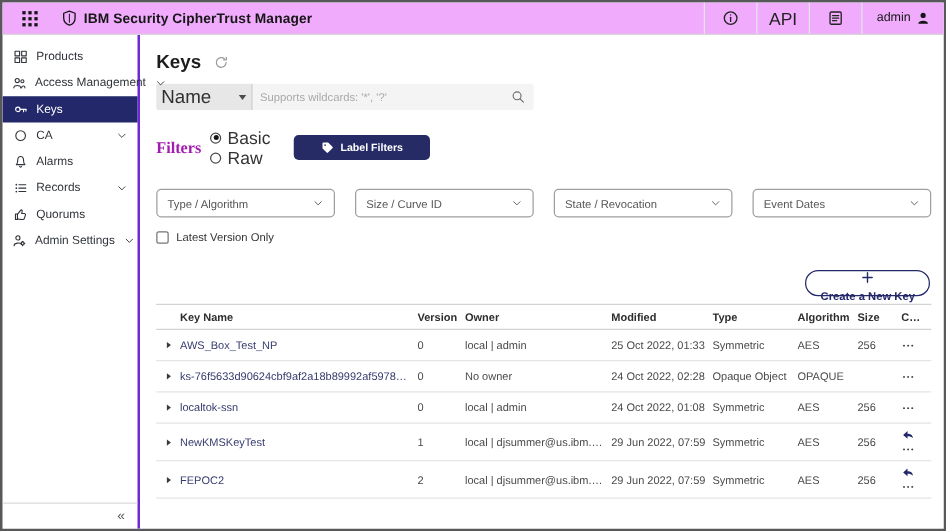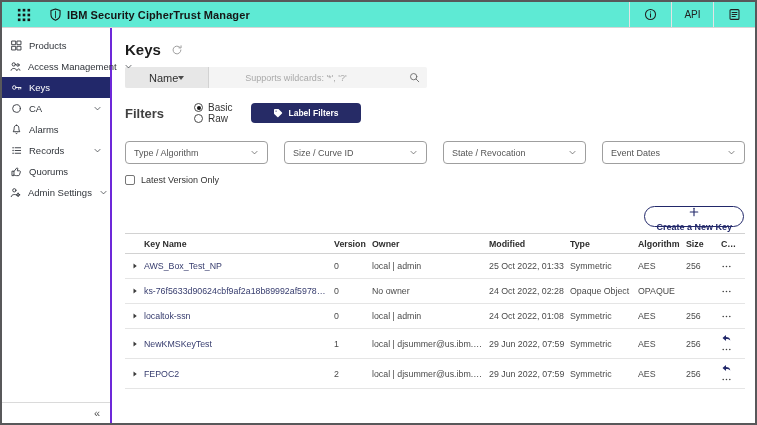--- a/index.html
+++ b/index.html
@@ -1,30 +1,30 @@
 <!DOCTYPE html>
 <html><head>
 <meta charset="utf-8">
 <style>
   * { margin:0; padding:0; box-sizing:border-box; }
   html,body { background:#e8e8e8; }
   body { font-family:"Liberation Sans", sans-serif; }
   .window { width:757px; height:425px; background:#fff; border:2px solid #58585a; overflow:hidden; display:flex; flex-direction:column; position:relative; }
 
   
-  .hdr { height:26px; min-height:26px; border-bottom:1px solid #d6d6d6; display:flex; align-items:stretch; justify-content:space-between; background:#5eead4; }
+  .hdr { height:26px; min-height:26px; border-bottom:1px solid #d6d6d6; display:flex; align-items:stretch; justify-content:space-between; background:#f0abfc; }
   .hdr-left { display:flex; align-items:center; padding-left:9px; }
   .appswitch { width:26px; display:flex; align-items:center; justify-content:flex-start; cursor:pointer; color:#161616; }
   .brand { display:flex; align-items:center; gap:5px; margin-left:12px; color:#161616; }
   .brand svg { display:block; }
   .brand-txt { font-size:11px; letter-spacing:.1px; }
   .brand-bold { font-weight:700; }
   .brand-prod { font-weight:700; margin-left:3px; }
   .hdr-right { display:flex; align-items:stretch; }
-  .hdr-item { display:flex; align-items:center; justify-content:center; min-width:42px; border-left:1px solid #e4e4e4; color:#222; cursor:pointer; font-size:10px; }
+  .hdr-item { display:flex; align-items:center; justify-content:center; min-width:42px; border-left:1px solid #e4e4e4; color:#222; cursor:pointer; font-size:14px; }
   .hdr-item.account { min-width:66px; gap:4px; font-size:10px; color:#161616; }
   .icon { display:inline-flex; align-items:center; justify-content:center; }
 
   
   .bodywrap { flex:1; display:flex; min-height:0; }
   .sidebar { width:110px; min-width:110px; border-right:2px solid #6d28d9; padding-top:7px; position:relative; }
   .side-item { height:21px; display:flex; align-items:center; padding:0 7px 0 8px; gap:7px; font-size:9.5px; color:#30343a; cursor:pointer; }
   .side-item .icon { width:12px; color:#30343a; }
   .side-item .lbl { flex:1; white-space:nowrap; }
   .side-item .chev { color:#30343a; }
@@ -32,32 +32,32 @@
   .side-item.active .icon, .side-item.active .chev { color:#fff; }
   .side-collapse { position:absolute; bottom:0; left:0; width:100%; height:21px; border-top:1px solid #dadada; display:flex; align-items:center; justify-content:flex-end; padding-right:10px; font-size:11px; color:#555; cursor:pointer; }
 
   
   .main { flex:1; padding:11px 10px 0 13px; overflow:hidden; }
   .title-row { display:flex; align-items:center; gap:10px; margin-top:2px; }
   .page-title { font-size:15px; font-weight:700; color:#1c1c1c; }
   .refresh { color:#9a9a9a; cursor:pointer; }
 
   .search-bar { margin-top:9px; width:302px; height:21px; background:#f4f4f4; border-radius:2px; display:flex; align-items:center; overflow:hidden; }
-  .name-sel { background:#e7e7e7; border-right:1px solid #d2d2d2; height:100%; padding:0 24px; display:flex; align-items:center; gap:0; font-size:11px; color:#303030; cursor:pointer; white-space:nowrap; }
+  .name-sel { background:#e7e7e7; border-right:1px solid #d2d2d2; height:100%; padding:0 4px; display:flex; align-items:center; gap:22px; font-size:15px; color:#303030; cursor:pointer; white-space:nowrap; }
   .name-sel .tri { width:0; height:0; border-left:3px solid transparent; border-right:3px solid transparent; border-top:4px solid #4c4c4c; }
-  .search-bar input { flex:1; border:none; outline:none; background:transparent; font-size:9px; color:#5a5a5a; padding:0 6px; font-family:"Liberation Sans",sans-serif;margin-left:30px; }
+  .search-bar input { flex:1; border:none; outline:none; background:transparent; font-size:9px; color:#5a5a5a; padding:0 6px; font-family:"Liberation Sans",sans-serif; }
   .search-bar input::placeholder { color:#a9a9a9; }
   .search-ic { color:#6a6a6a; margin-right:7px; cursor:pointer; }
 
   .filters-row { margin-top:14px; display:flex; align-items:center; }
-  .filters-title { font-size:13px; font-weight:700; color:#404040; margin-right:30px; }
+  .filters-title { font-size:13px; font-weight:700; color:#a21caf; margin-right:7px;font-family:Liberation Serif, serif; }
   .radio-opt { display:flex; align-items:center; gap:5px; margin-right:15px; cursor:pointer; }
   .radio { width:9px; height:9px; border:1px solid #4a4a4a; border-radius:50%; position:relative; background:#fff; }
   .radio.sel::after { content:""; position:absolute; inset:1.5px; background:#161616; border-radius:50%; }
-  .radio-lbl { font-size:10px; color:#333; }
+  .radio-lbl { font-size:14px; color:#333; }
   .lbl-filters-btn { margin-left:4px; background:#262b66; color:#fff; border:none; border-radius:4px; height:20px; padding:0 22px; display:flex; align-items:center; gap:5px; font-size:8.5px; font-weight:700; cursor:pointer; font-family:"Liberation Sans",sans-serif; }
 
   .dd-row { margin-top:17px; display:flex; gap:16px; }
   .dropdown { flex:1; height:23px; border:1px solid #9f9f9f; border-radius:4px; background:#fff; display:flex; align-items:center; justify-content:space-between; padding:0 8px; font-size:9px; color:#555; cursor:pointer; }
   .dropdown .chev { color:#555; }
 
   .chk-row { margin-top:11px; display:flex; align-items:center; gap:6px; cursor:pointer; width:max-content; }
   .chk { width:10px; height:10px; border:1px solid #767676; border-radius:2px; background:#fff; }
   .chk-lbl { font-size:9px; color:#333; }
 
@@ -118,20 +118,31 @@
         </span>
       <span class="hdr-item">API</span>
       <span class="hdr-item icon">
           <svg width="13" height="13" viewBox="0 0 16 16" fill="none" stroke="currentColor" stroke-width="1.3" stroke-linecap="round" stroke-linejoin="round">
             <rect x="2.5" y="2" width="11" height="12" rx="1.2"></rect>
             <line x1="5" y1="5.5" x2="11" y2="5.5"></line>
             <line x1="5" y1="8" x2="11" y2="8"></line>
             <line x1="5" y1="10.5" x2="9" y2="10.5"></line>
           </svg>
         </span>
+      <span class="hdr-item account">
+        <span>admin</span>
+        <span class="icon">
+            <svg width="11" height="11" viewBox="0 0 16 16" fill="none" stroke="currentColor" stroke-width="1.3" stroke-linecap="round" stroke-linejoin="round">
+              <g fill="currentColor" stroke="none">
+                <circle cx="8" cy="4.8" r="3"></circle>
+                <path d="M2.3 14.5 C2.3 10 13.7 10 13.7 14.5 Z"></path>
+              </g>
+            </svg>
+          </span>
+      </span>
     </div>
   </div>
 
   <div class="bodywrap">
 
     <div class="sidebar">
       <div id="sidebar-nav">
           <div class="side-item">
             <span class="icon">
               <svg width="11" height="11" viewBox="0 0 16 16" fill="none" stroke="currentColor" stroke-width="1.3" stroke-linecap="round" stroke-linejoin="round">

